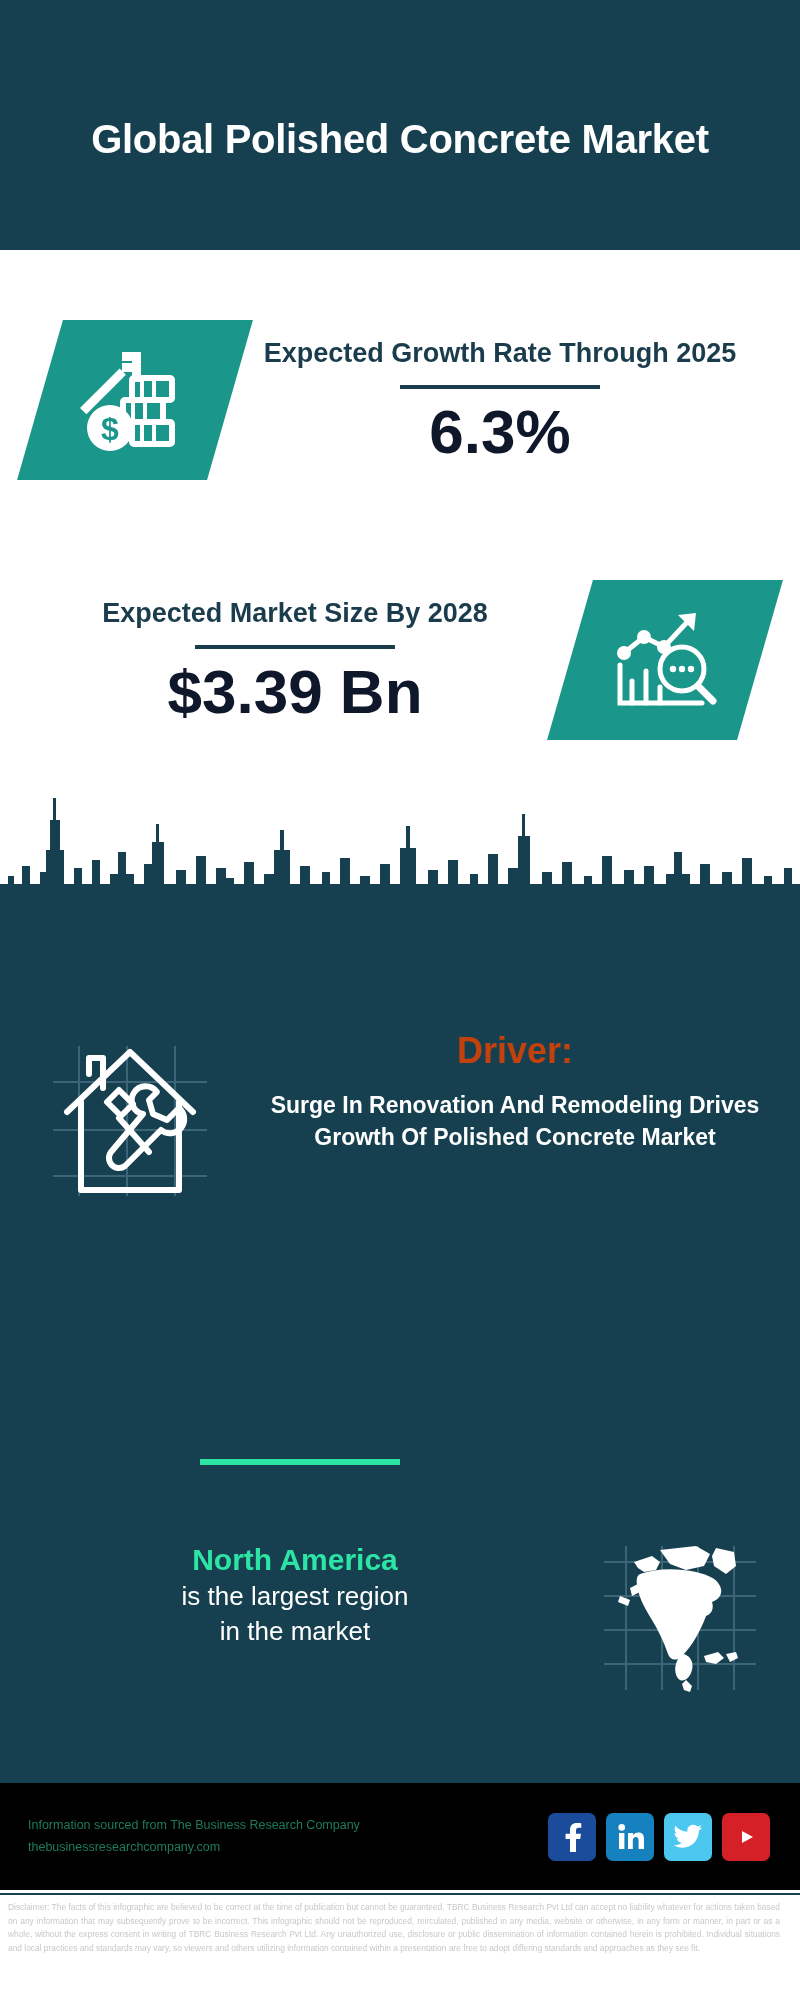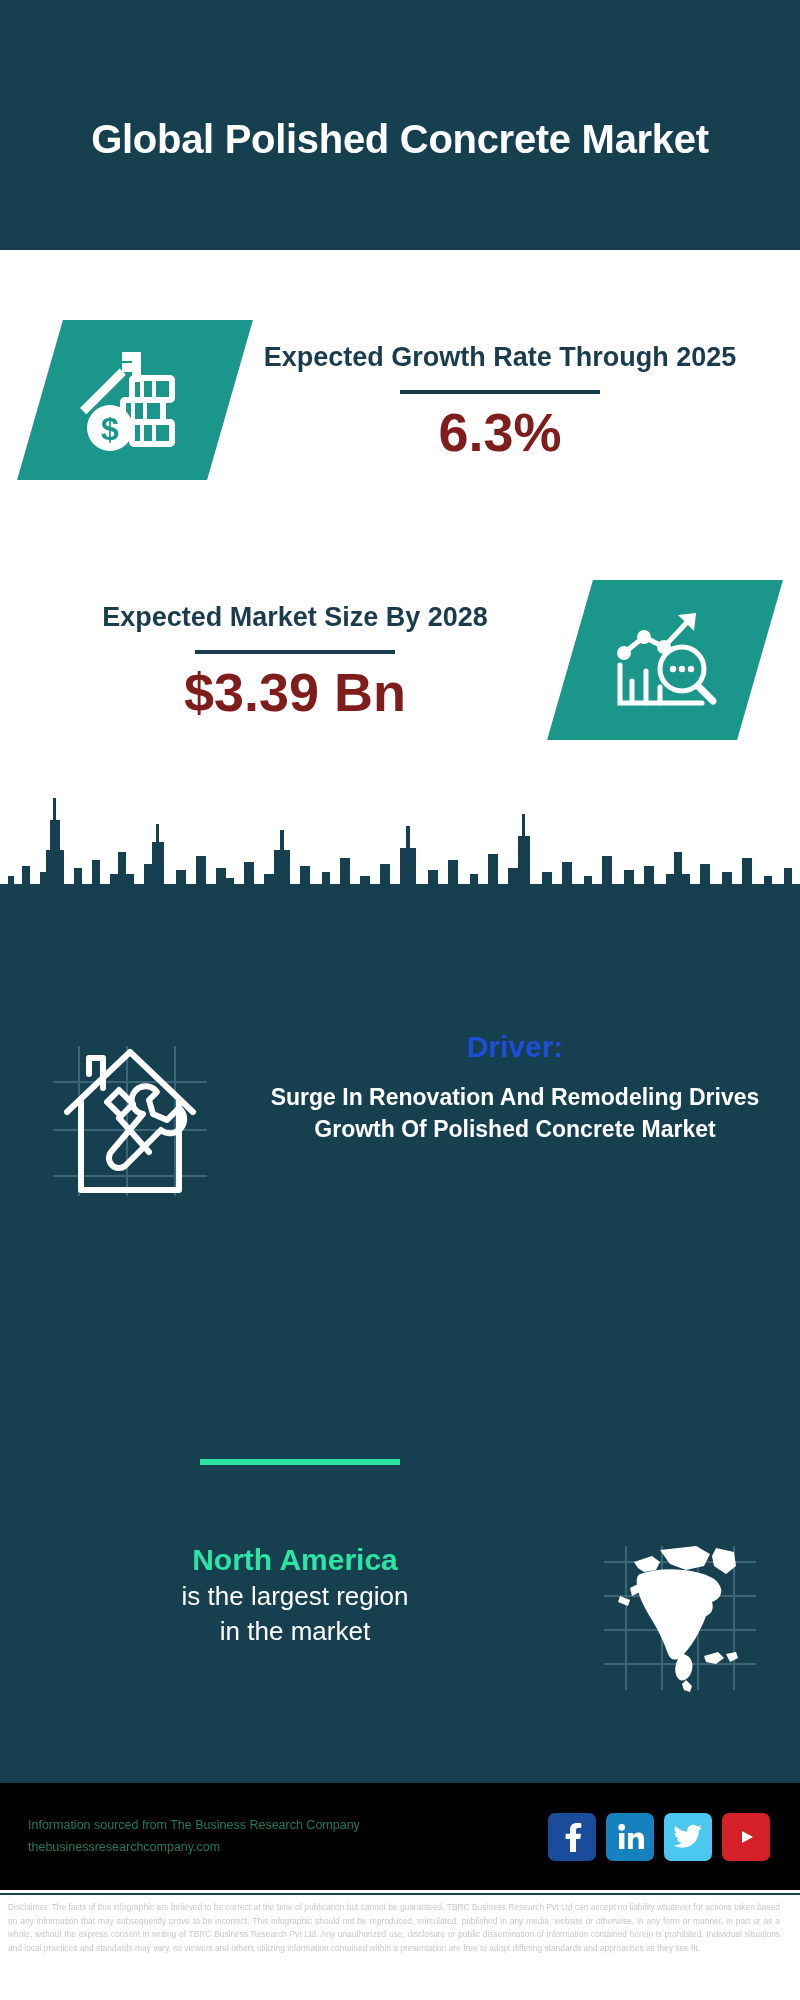--- a/index.html
+++ b/index.html
@@ -43,21 +43,21 @@
   .para-inner { transform:skewX(16deg); display:flex; align-items:center; justify-content:center; }
 
   .stat-text { flex:1 1 auto; text-align:center; }
   .stat-label {
     color:#1A3C4C; font-size:27px; font-weight:bold; line-height:1.33;
   }
   .stat-rule {
     width:200px; height:4px; background:#1A3C4C; margin:14px auto 10px auto;
   }
   .stat-value {
-    color:#7f1d1d; font-size:54px; font-weight:bold; line-height:1.05;
+    color:#0f172a; font-size:62px; font-weight:bold; line-height:1.05;
   }
 
   .row1-icon { margin-left:40px; }
   .row1-text { padding-right:30px; }
   .row2-text { padding-left:20px; }
   .row2-icon { margin-right:40px; }
 
   
   .dark-zone {
     position:absolute; left:0; top:780px; width:800px; height:1000px;
@@ -69,21 +69,21 @@
   }
 
   
   .driver-block {
     position:absolute; left:0; top:1030px; width:800px; height:230px;
     display:flex; align-items:flex-start;
   }
   .driver-icon-wrap { width:260px; display:flex; justify-content:center; padding-top:10px; flex:0 0 auto; }
   .driver-text { flex:1 1 auto; padding-right:30px; text-align:center; }
   .driver-head {
-    color:#1d4ed8; font-size:30px; font-weight:bold; margin-bottom:18px;
+    color:#c2410c; font-size:36px; font-weight:bold; margin-bottom:18px;
   }
   .driver-body {
     color:#ffffff; font-size:23px; font-weight:bold; line-height:1.37;
   }
 
   .mint-divider {
     position:absolute; left:200px; top:1459px; width:200px; height:6px;
     background:#2CE5A5;
   }
 

